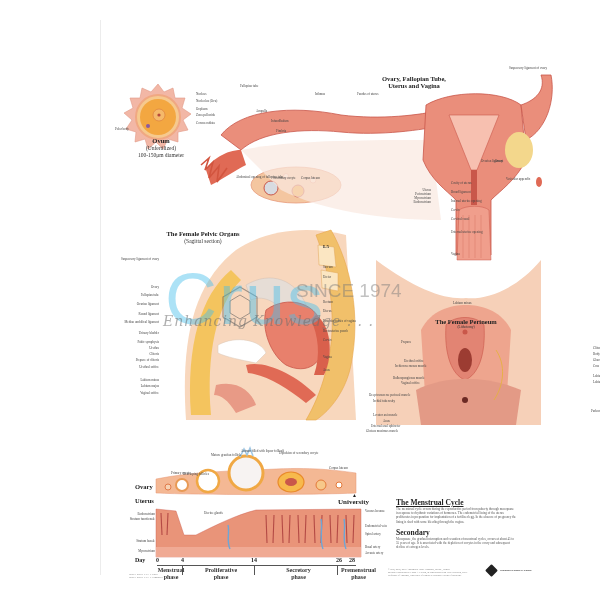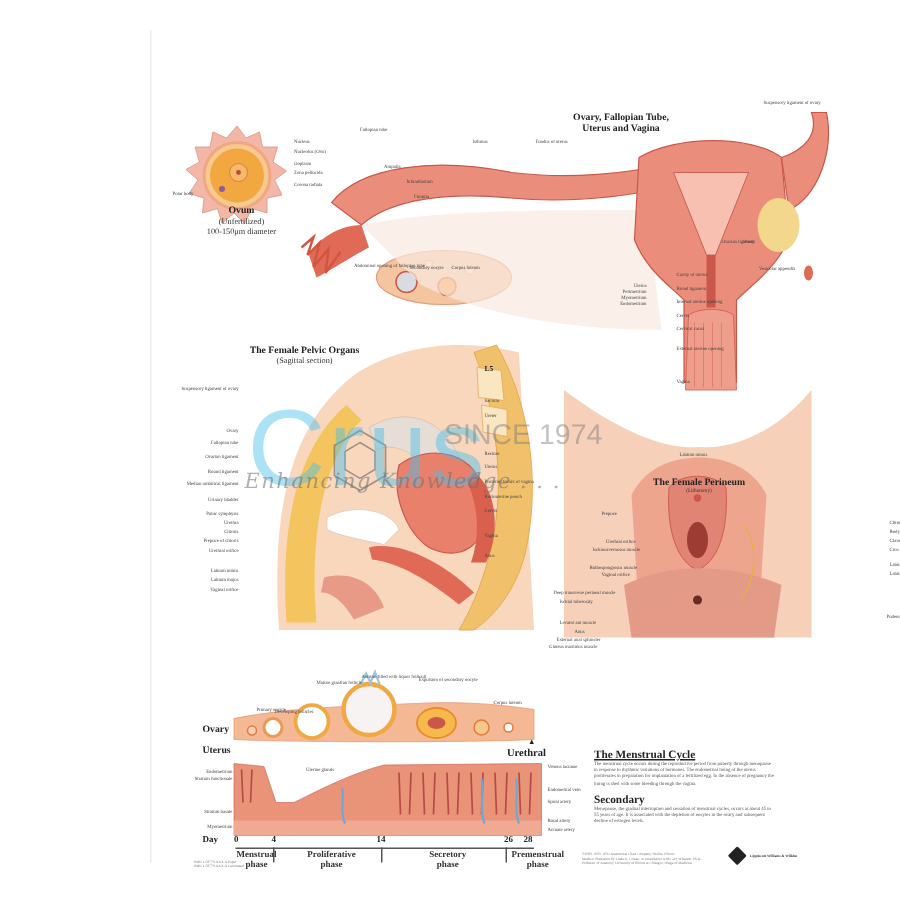--- a/index.html
+++ b/index.html
@@ -189,21 +189,21 @@
   <div class="lbl" style="left:70px;top:452px;">Primary oocyte</div>
   <div class="lbl" style="left:82px;top:453px;">Developing follicles</div>
   <div class="lbl" style="left:110px;top:434px;">Mature graafian follicle</div>
   <div class="lbl" style="left:140px;top:430px;">Antrum filled with liquor folliculi</div>
   <div class="lbl" style="left:178px;top:432px;">Expulsion of secondary oocyte</div>
   <div class="lbl" style="left:228px;top:447px;">Corpus luteum</div>
 
   <div class="cycle-label" style="left:34px;top:463px;">Ovary</div>
   <div class="cycle-label" style="left:34px;top:477px;">Uterus</div>
   <div style="position:absolute;left:251px;top:473px;font-size:5px;color:#222;">▲</div>
-  <div class="cycle-label" style="left:237px;top:478px;font-size:7px;">Urethral</div>
+  <div class="cycle-label" style="left:237px;top:478px;font-size:7px;">University</div>
 
   <svg style="left:55px;top:485px;" width="205" height="52" viewBox="0 0 205 52">
     <path d="M0,4 L20,6 L28,30 L40,30 C60,20 80,10 100,5 L205,4 L205,52 L0,52 Z" fill="#e99479" stroke="#c9574a" stroke-width="0.4"></path>
     <path d="M0,42 L205,42 L205,52 L0,52 Z" fill="#f0aa94"></path>
     <g stroke="#b44a45" stroke-width="1.1" fill="none">
       <path d="M110,10 L111,38"></path>
         <path d="M118,10 L117,38"></path>
         <path d="M126,10 L127,38"></path>
         <path d="M134,10 L133,38"></path>
       <path d="M142,10 L143,38"></path>

